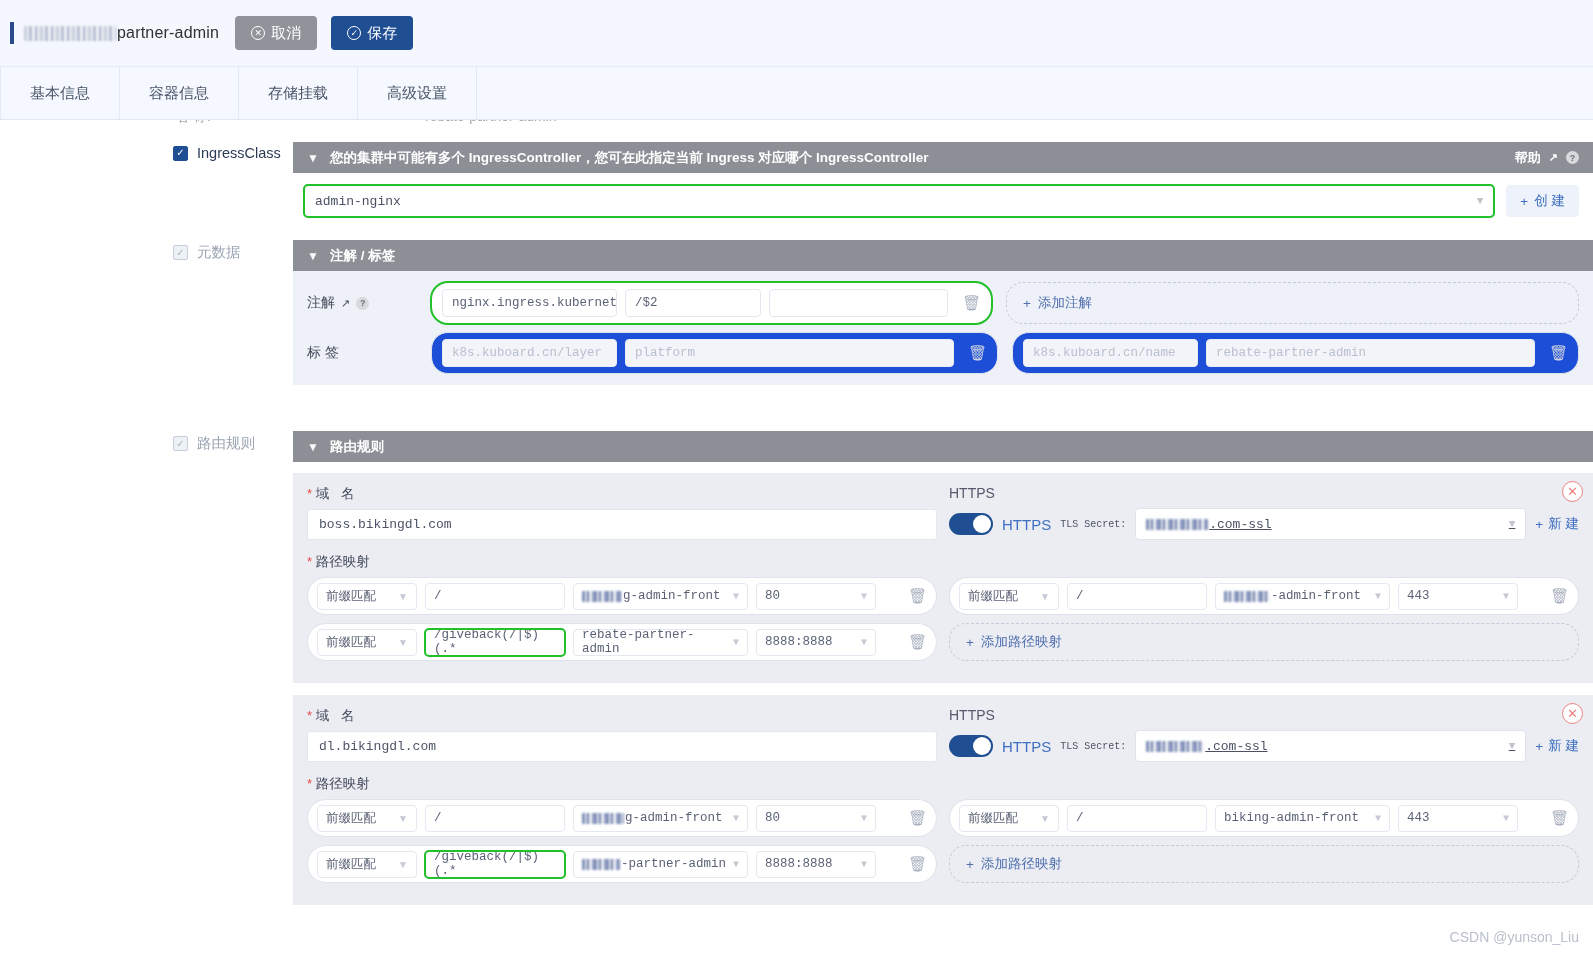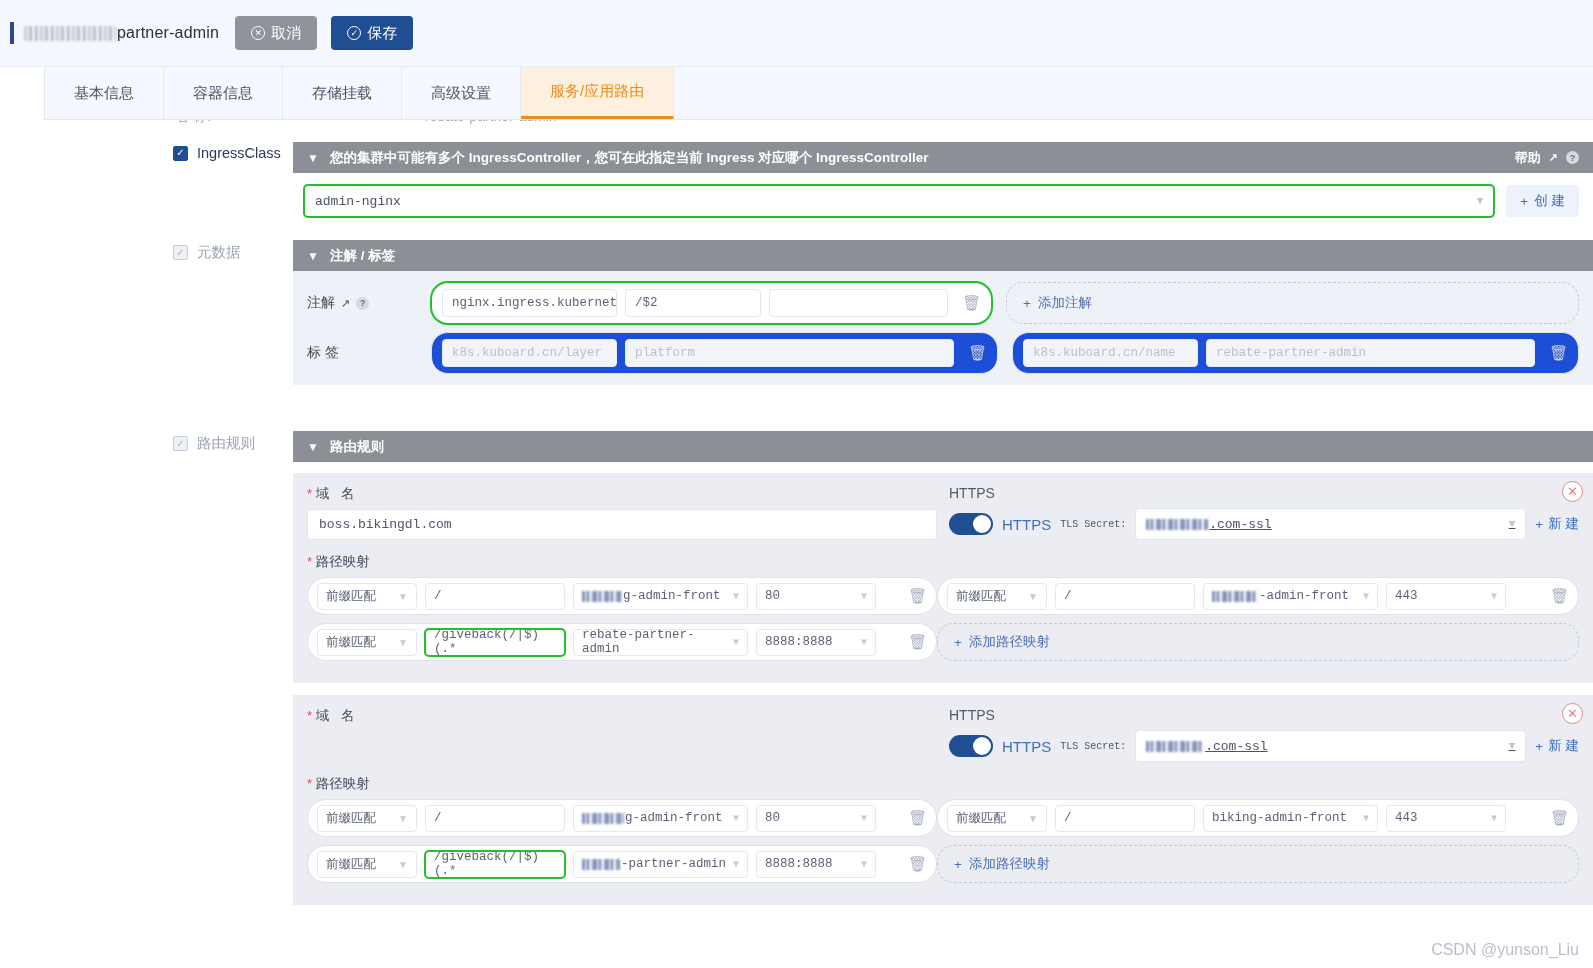--- a/index.html
+++ b/index.html
@@ -36,21 +36,20 @@
   .btn-save { background:#1f4e93; margin-left:14px; }
   .ico-circle {
     width:14px;height:14px;border:1.6px solid #fff;border-radius:50%;
     display:inline-flex;align-items:center;justify-content:center;font-size:9px;line-height:1;
   }
 
   
   .tabs {
     height:53px; background:#f5f8fe; display:flex; align-items:stretch;
     border-bottom:1px solid #e2e8f2;
-    margin-left:44px;
   }
   .tab {
     padding:0 29px; display:flex; align-items:center; justify-content:center;
     font-size:15px; color:#4a5568; cursor:pointer;
     border-right:1px solid #e4eaf4;
     background:transparent;
   }
   .tab:first-child { border-left:1px solid #e4eaf4; }
   .tab.active {
     background:#fdf0df; color:#f08c1a; border-bottom:3px solid #f08c1a;
@@ -184,21 +183,21 @@
   .toggle .knob { position:absolute; top:2px; right:2px; width:18px;height:18px;border-radius:50%;background:#fff; }
   .https-lbl { font-size:15px; color:#3f6fc0; }
   .tls-lbl { font-size:10px; color:#4d5467; font-family:"Liberation Mono", monospace; }
   .tls-sel { flex:1; min-width:0;text-decoration:underline; }
   .close-x {
     position:absolute; top:8px; right:10px; width:21px;height:21px;border-radius:50%;
     border:1.5px solid #f08080; color:#f08080; display:flex;align-items:center;justify-content:center;
     font-size:13px; cursor:pointer; background:#fff;
   }
 
-  .pmaprow { display:flex; align-items:flex-start; }
+  .pmaprow { display:flex; gap:12px; align-items:flex-start; }
   .pmap-left { width:630px; flex:0 0 630px; }
   .pmap-right { flex:1; }
   .maprow {
     border:1px solid #dde2ec; border-radius:20px; background:#fff; height:38px;
     display:flex; align-items:center; padding:0 9px; gap:8px; margin-bottom:8px;
   }
   .m-match { width:100px; flex:0 0 100px; }
   .m-path  { width:140px; flex:0 0 140px; }
   .m-svc   { width:175px; flex:0 0 175px; }
   .m-port  { width:120px; flex:0 0 120px; }
@@ -209,21 +208,21 @@
   .msel .cv { margin-left:auto; color:#c6cad5; font-size:10px; padding-left:4px; }
   .msel.cn { font-family:"Liberation Sans", sans-serif; }
 
   .blur-txt {
     display:inline-block; background:
       repeating-linear-gradient(90deg,#8090b8 0 3px,#dfe3ee 3px 5px,#6f7fa8 5px 7px,#eef0f6 7px 10px,#94a2c4 10px 12px);
     filter: blur(1px); border-radius:1px; height:11px; vertical-align:-1px; margin-right:1px;
   }
 
   .watermark {
-    position:absolute; right:14px; bottom:9px; font-size:16px; color:#b9bfcb;
+    position:absolute; right:14px; bottom:23px; font-size:14px; color:#b9bfcb;
     font-family:"Liberation Sans", sans-serif; pointer-events:none;
   }
 </style>
 </head>
 <body>
 
 <div class="page">
 
   <div class="topbar">
     <div class="tb-accent"></div>
@@ -239,21 +238,20 @@
       <span class="ico-circle">✓</span>
       <span>保存</span>
     </button>
   </div>
 
   <div class="tabs">
     <div class="tab">基本信息</div>
     <div class="tab">容器信息</div>
     <div class="tab">存储挂载</div>
     <div class="tab">高级设置</div>
-    <div class="tab active">服务/应用路由</div>
   </div>
 
   <div class="content">
 
     <div class="cut-row">
       <span class="ghost" style="left:175px;">名 称:</span>
       <span class="ghost" style="left:425px;">rebate-partner-admin</span>
     </div>
 
     <div class="row" style="margin-top:22px;">
@@ -453,20 +451,21 @@
             </div>
           </div>
         </div>
 
         <div class="rt-card" style="margin-top:12px;">
           <span class="close-x">✕</span>
 
           <div class="rt-head">
             <div class="rt-left">
               <span class="fieldlabel"><span class="req">*</span> <span class="sp2">域 名</span></span>
+              <div class="domain-inp">dl.bikingdl.com</div>
             </div>
             <div class="rt-right">
               <div class="https-title">HTTPS</div>
               <div class="https-line">
                 <span class="toggle">
                     <span class="knob"></span>
                   </span>
                 <span class="https-lbl">HTTPS</span>
                 <span class="tls-lbl">TLS Secret:</span>
                 <span class="sel tls-sel">

